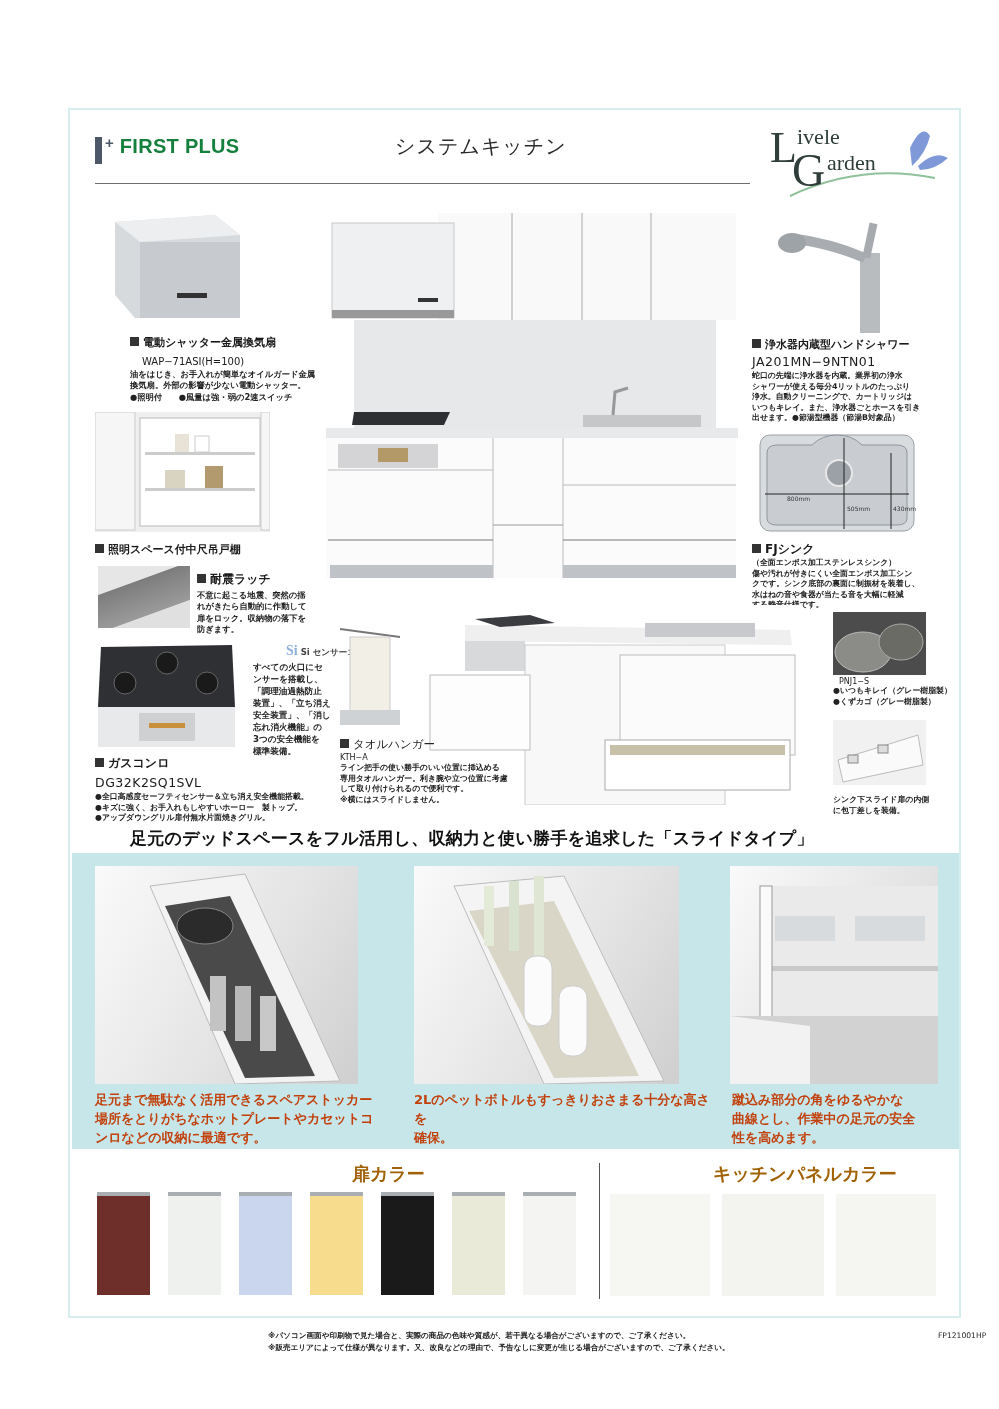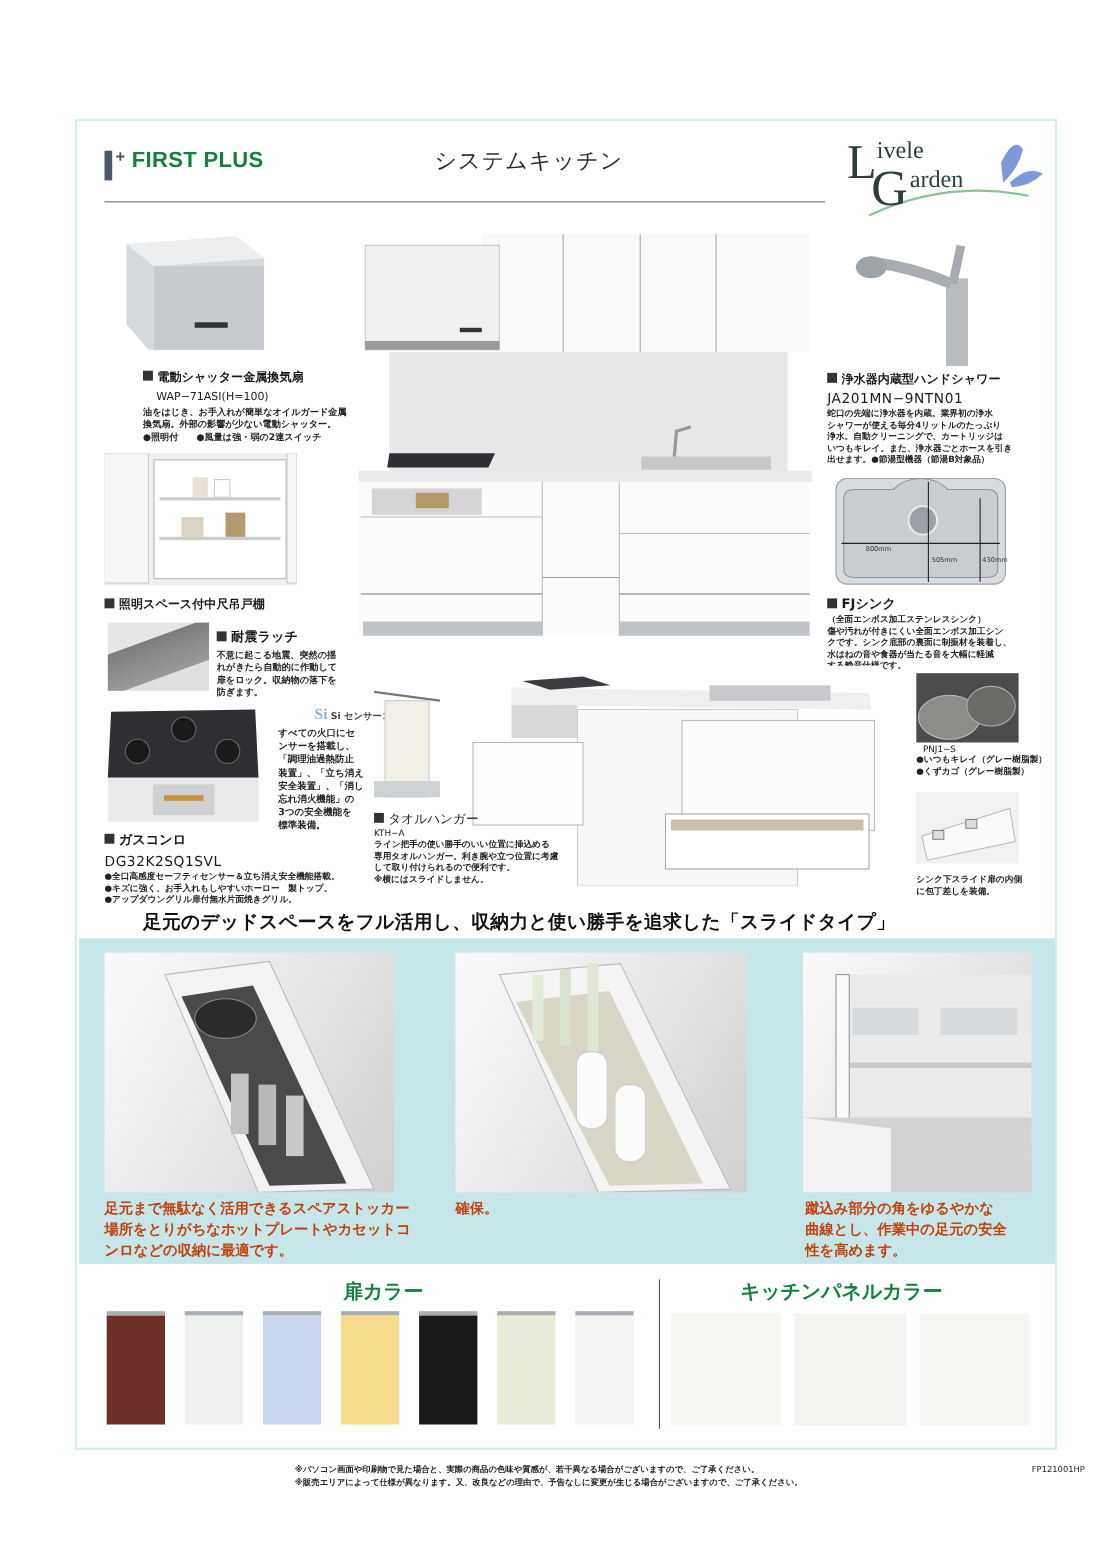--- a/index.html
+++ b/index.html
@@ -35,21 +35,21 @@
   .cap-model.big { font-size: 12.5px; letter-spacing: 0.5px; }
   .cap-body { font-size: 8.3px; line-height: 11.3px; font-weight: bold; color: #222; }
 
   
   .teal { left: 72px; top: 853px; width: 887px; height: 296px; background: #c6e6ea; }
   .slide-photo { background: linear-gradient(120deg, #fafafa, #e3e3e3 60%, #cfcfcf); overflow: hidden; }
   .slide-text { font-size: 13px; font-weight: bold; line-height: 19px; color: #c2410c; }
   .headline { left: 130px; top: 827px; font-size: 17px; font-weight: bold; letter-spacing: 0.3px; white-space: nowrap; color: #111; }
 
   
-  .sec-title { font-size: 18px; font-weight: bold; color: #15803d; }
+  .sec-title { font-size: 18px; font-weight: bold; color: #a16207; margin-left: 40px; }
   .swatch { width: 53px; height: 103px; }
   .swatch .top { height: 4px; background: #a8aeb2; }
   .divider-v { left: 599px; top: 1163px; width: 1px; height: 136px; background: #555; }
   .panel { width: 60px; height: 102px; background: #f7f7f3; }
 
   .note { font-size: 7.6px; font-weight: bold; color: #222; white-space: nowrap; line-height: 12px; }
 </style>
 </head>
 <body>
 
@@ -322,20 +322,21 @@
     <polygon points="0,150 80,160 80,218 0,218" fill="#f2f2f2"></polygon>
   </svg>
 </div>
 
 <div class="abs slide-text" style="left:95px;top:1090px;width:285px;">
   <div>足元まで無駄なく活用できるスペアストッカー</div>
   <div>場所をとりがちなホットプレートやカセットコ</div>
   <div>ンロなどの収納に最適です。</div>
 </div>
 <div class="abs slide-text" style="left:414px;top:1090px;width:300px;">
+  <div>2Lのペットボトルもすっきりおさまる十分な高さを</div>
   <div>確保。</div>
 </div>
 <div class="abs slide-text" style="left:732px;top:1090px;width:220px;">
   <div>蹴込み部分の角をゆるやかな</div>
   <div>曲線とし、作業中の足元の安全</div>
   <div>性を高めます。</div>
 </div>
 
 <div class="abs sec-title" style="left:312px;top:1162px;">扉カラー</div>
 <div class="abs sec-title" style="left:673px;top:1162px;">キッチンパネルカラー</div>

